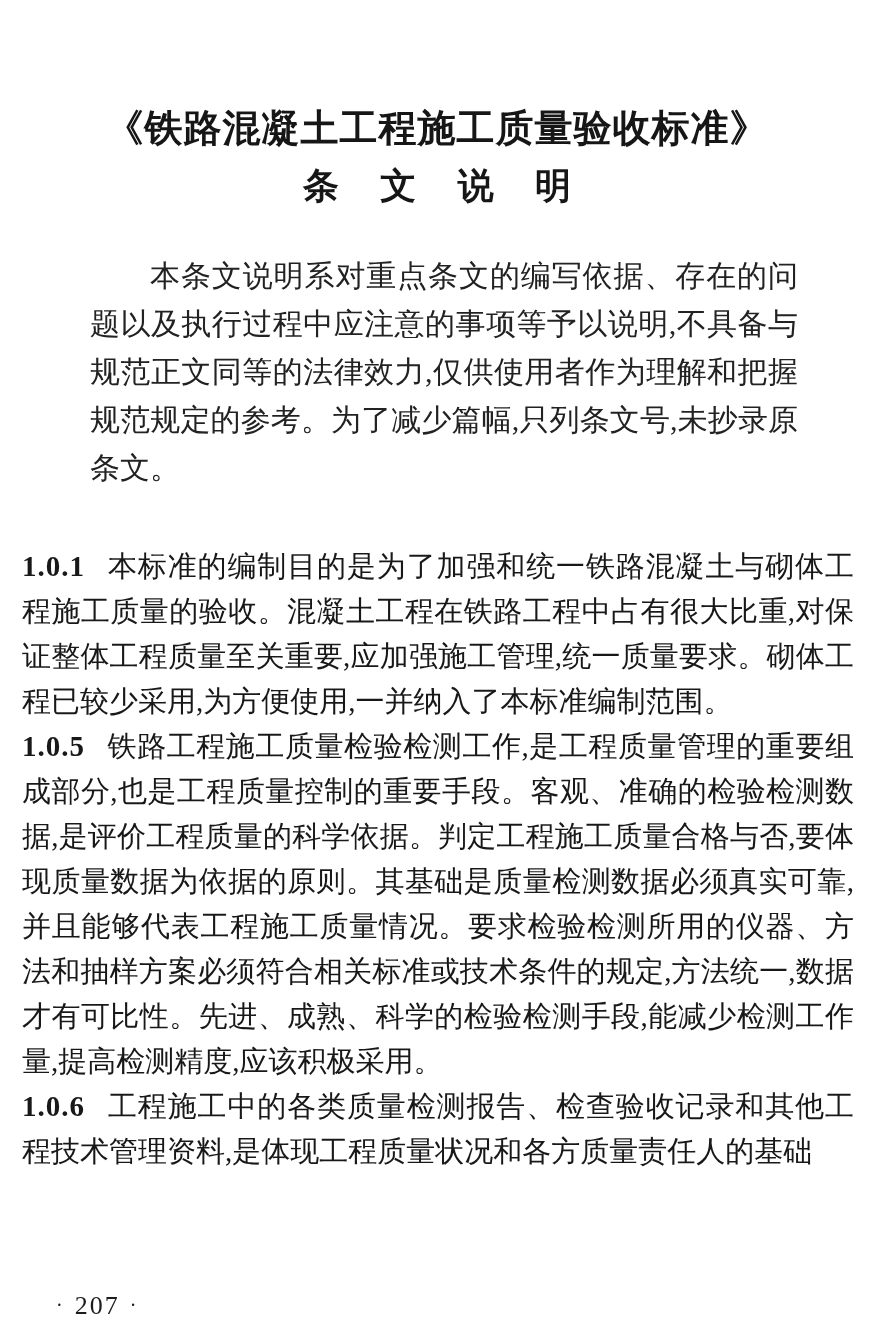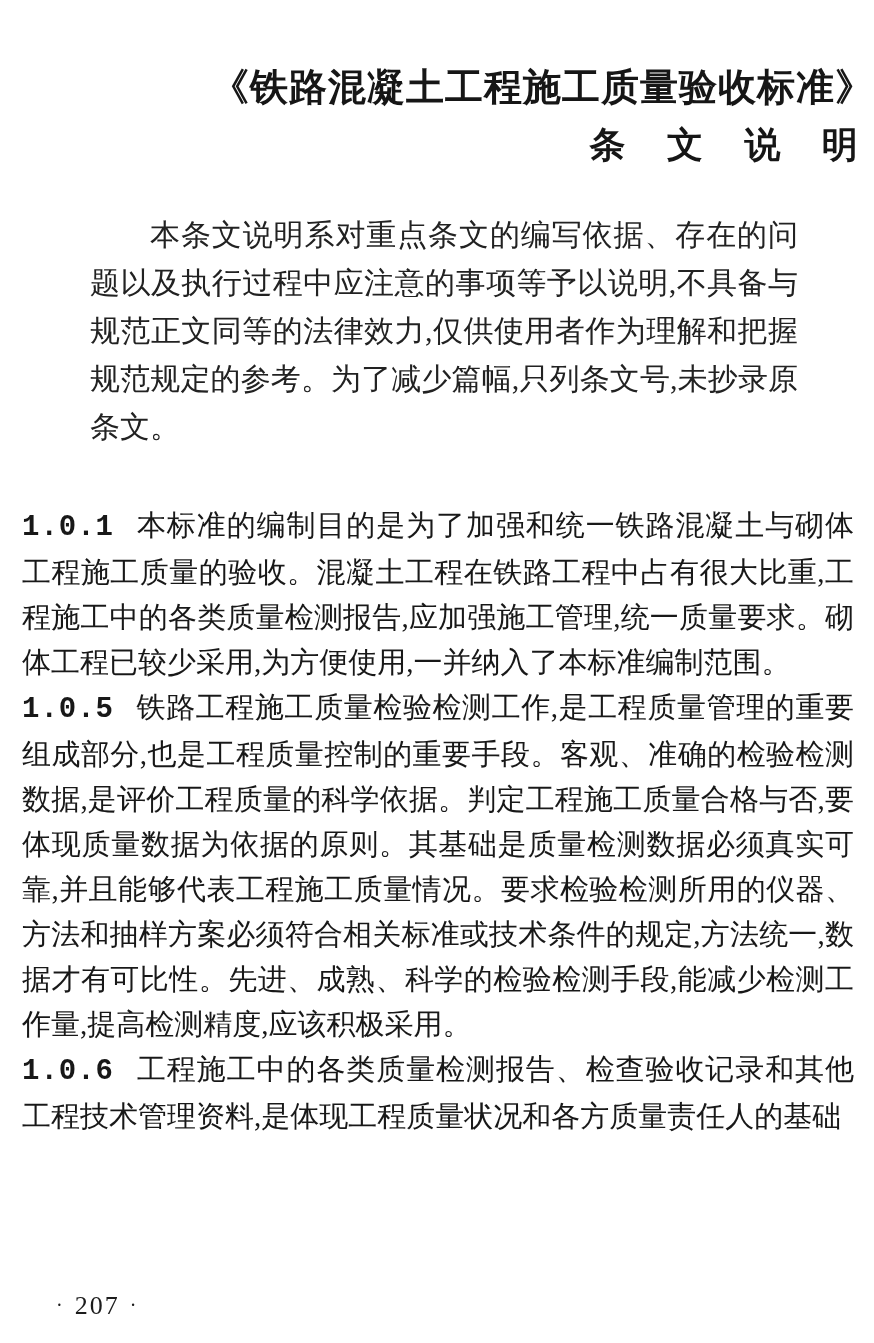--- a/index.html
+++ b/index.html
@@ -11,22 +11,22 @@
     position: relative;
     width: 874px;
     height: 1343px;
     margin: 0 auto;
     background: #ffffff;
     color: #1c1c1c;
     font-family: "Liberation Serif", "DejaVu Serif", serif;
     overflow: hidden;
   }
   .title-block {
-    padding-top: 64px;
-    text-align: right;
+    padding-top: 105px;
+    text-align: center;
   }
   .title-line1 {
     margin: 0;
     font-size: 38px;
     font-weight: bold;
     letter-spacing: 1px;
     line-height: 1.25;
     color: #161616;
   }
   .title-line2 {
@@ -51,21 +51,21 @@
   }
   .clause {
     margin: 0;
     font-size: 29px;
     line-height: 45px;
     text-align: justify;
     color: #181818;
   }
   .clause .secnum {
     font-weight: bold;
-    font-family: Liberation Mono, monospace;
+    font-family: Liberation Serif, serif;
     margin-right: 22px;
     letter-spacing: 1px;
   }
   .footer {
     position: absolute;
     left: 46px;
     bottom: 22px;
     font-size: 26px;
     letter-spacing: 2px;
     color: #1c1c1c;
@@ -82,21 +82,21 @@
 <div class="page">
 
   <div class="title-block">
     <h1 class="title-line1">《铁路混凝土工程施工质量验收标准》</h1>
     <h2 class="title-line2">条 文 说 明</h2>
   </div>
 
   <div class="preface">本条文说明系对重点条文的编写依据、存在的问题以及执行过程中应注意的事项等予以说明,不具备与规范正文同等的法律效力,仅供使用者作为理解和把握规范规定的参考。为了减少篇幅,只列条文号,未抄录原条文。</div>
 
   <div class="body-text" id="sections">
-      <p class="clause"><span class="secnum">1.0.1</span><span>本标准的编制目的是为了加强和统一铁路混凝土与砌体工程施工质量的验收。混凝土工程在铁路工程中占有很大比重,工程施工中的各类质量检测报告,应加强施工管理,统一质量要求。砌体工程已较少采用,为方便使用,一并纳入了本标准编制范围。</span></p>
+      <p class="clause"><span class="secnum">1.0.1</span><span>本标准的编制目的是为了加强和统一铁路混凝土与砌体工程施工质量的验收。混凝土工程在铁路工程中占有很大比重,对保证整体工程质量至关重要,应加强施工管理,统一质量要求。砌体工程已较少采用,为方便使用,一并纳入了本标准编制范围。</span></p>
       <p class="clause"><span class="secnum">1.0.5</span><span>铁路工程施工质量检验检测工作,是工程质量管理的重要组成部分,也是工程质量控制的重要手段。客观、准确的检验检测数据,是评价工程质量的科学依据。判定工程施工质量合格与否,要体现质量数据为依据的原则。其基础是质量检测数据必须真实可靠,并且能够代表工程施工质量情况。要求检验检测所用的仪器、方法和抽样方案必须符合相关标准或技术条件的规定,方法统一,数据才有可比性。先进、成熟、科学的检验检测手段,能减少检测工作量,提高检测精度,应该积极采用。</span></p>
       <p class="clause"><span class="secnum">1.0.6</span><span>工程施工中的各类质量检测报告、检查验收记录和其他工程技术管理资料,是体现工程质量状况和各方质量责任人的基础</span></p>
     </div>
 
   <div class="footer">
     <span class="dot">·</span><span>207</span><span class="dot">·</span>
   </div>
 
 </div>
 

